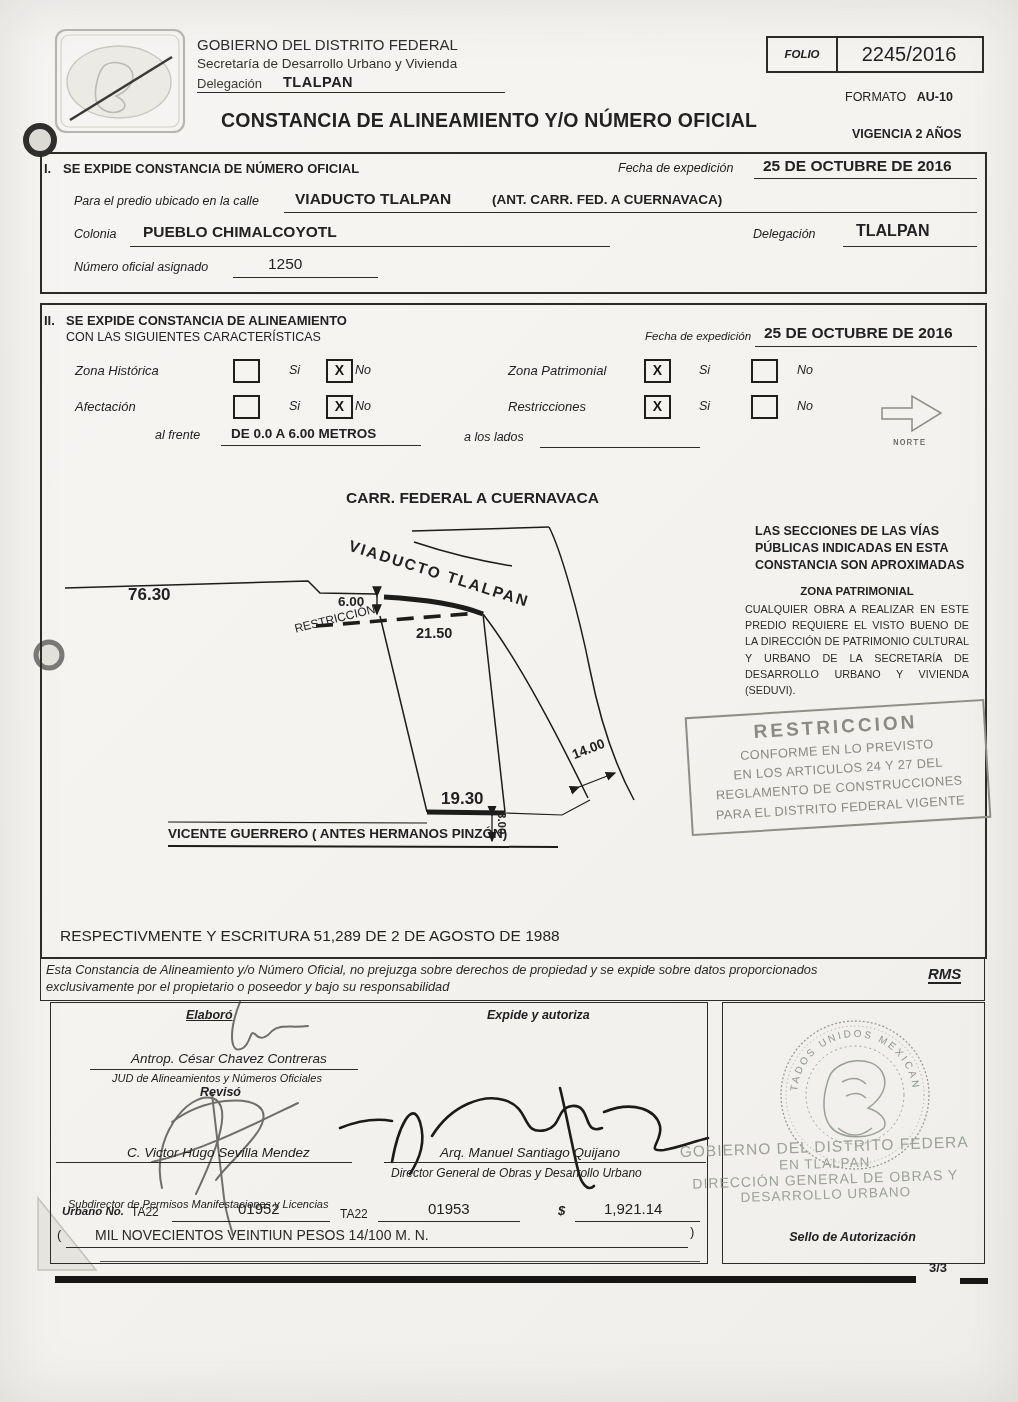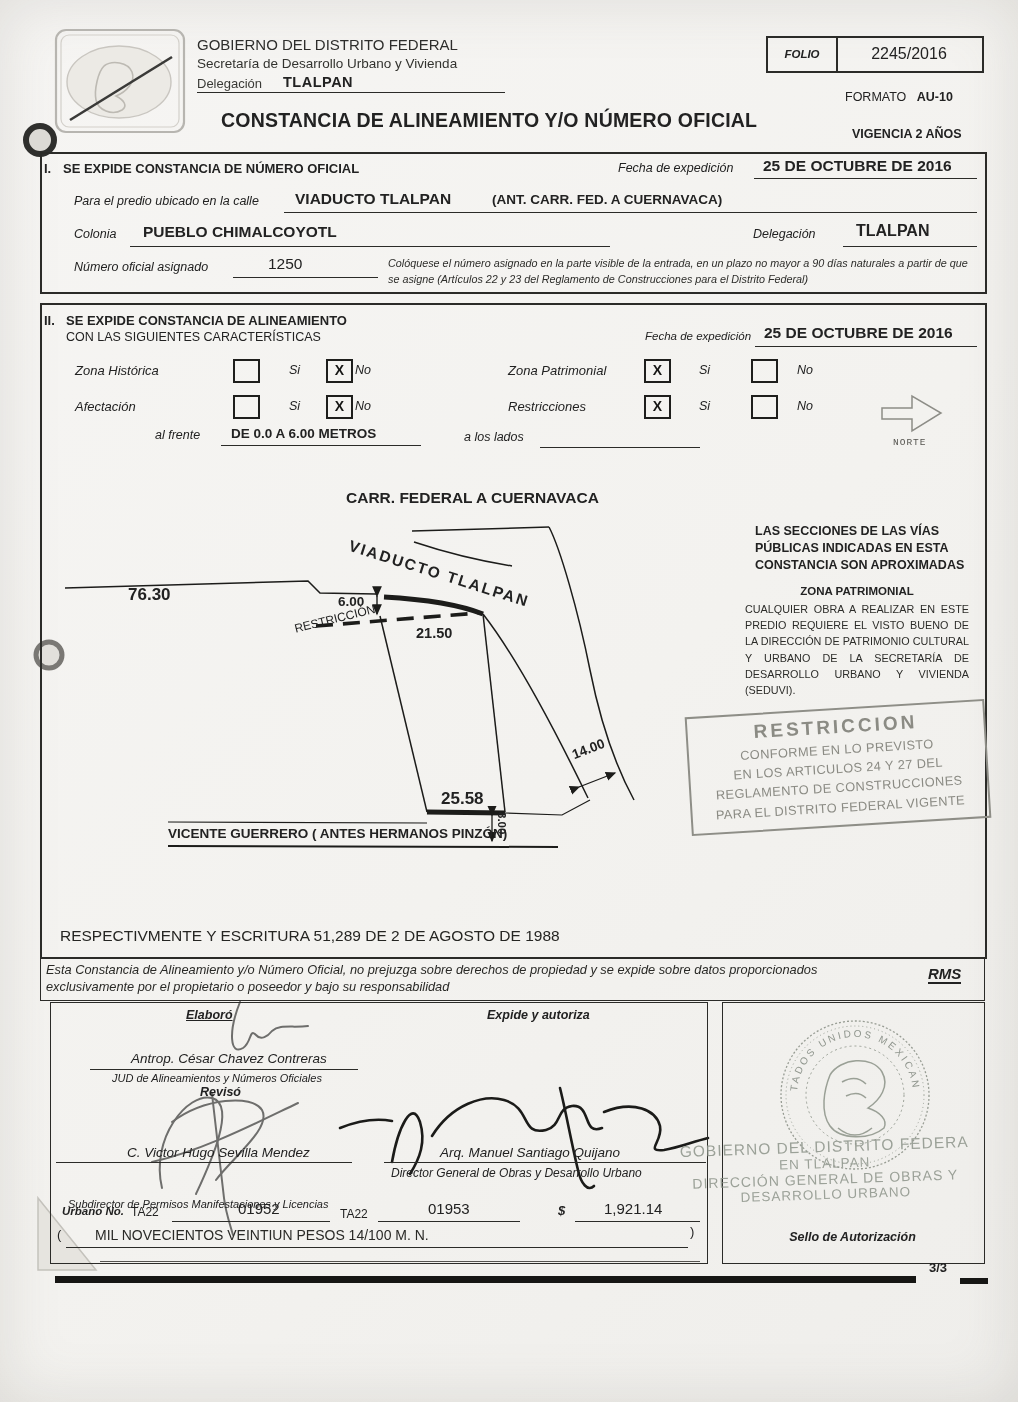--- a/index.html
+++ b/index.html
@@ -118,21 +118,21 @@
   </svg>
 
   <div class="abs" style="left:197px;top:36px;font-size:15px;color:#2e2e2c;">GOBIERNO DEL DISTRITO FEDERAL</div>
   <div class="abs" style="left:197px;top:56px;font-size:13.5px;color:#33332f;">Secretaría de Desarrollo Urbano y Vivienda</div>
   <div class="abs" style="left:197px;top:76px;font-size:13px;color:#3a3a36;">Delegación</div>
   <div class="abs b" style="left:283px;top:74px;font-size:14.5px;letter-spacing:.5px;">TLALPAN</div>
   <div class="rule" style="left:197px;top:92px;width:308px;"></div>
 
   <div class="box" style="left:766px;top:36px;width:214px;height:33px;border-width:2px;">
     <div class="abs it b" style="left:0;top:0;width:68px;height:33px;line-height:33px;text-align:center;font-size:11.5px;border-right:2px solid #2b2b28;">FOLIO</div>
-    <div class="abs" style="left:70px;top:0;width:142px;height:33px;line-height:32px;text-align:center;font-size:16px;">2245/2016</div>
+    <div class="abs" style="left:70px;top:0;width:142px;height:33px;line-height:32px;text-align:center;font-size:20px;">2245/2016</div>
   </div>
 
   <div class="abs" style="left:845px;top:90px;font-size:12.5px;"><span>FORMATO</span>&nbsp;&nbsp;&nbsp;<span class="b">AU-10</span></div>
 
   <div class="abs b" style="left:221px;top:109px;font-size:19.5px;letter-spacing:.2px;">CONSTANCIA DE ALINEAMIENTO Y/O NÚMERO OFICIAL</div>
   <div class="abs b" style="left:852px;top:127px;font-size:12.5px;">VIGENCIA 2 AÑOS</div>
 
   <div class="box" style="left:40px;top:152px;width:943px;height:138px;"></div>
   <div class="abs b" style="left:44px;top:161px;font-size:13px;">I.</div>
   <div class="abs b" style="left:63px;top:161px;font-size:13px;">SE EXPIDE CONSTANCIA DE NÚMERO OFICIAL</div>
@@ -148,21 +148,20 @@
   <div class="abs it" style="left:74px;top:227px;font-size:12.5px;">Colonia</div>
   <div class="abs b" style="left:143px;top:223px;font-size:15.5px;">PUEBLO  CHIMALCOYOTL</div>
   <div class="rule" style="left:130px;top:246px;width:480px;"></div>
   <div class="abs it" style="left:753px;top:227px;font-size:12.5px;">Delegación</div>
   <div class="abs b" style="left:856px;top:222px;font-size:16px;">TLALPAN</div>
   <div class="rule" style="left:843px;top:246px;width:134px;"></div>
 
   <div class="abs it" style="left:74px;top:260px;font-size:12.5px;">Número oficial asignado</div>
   <div class="abs" style="left:268px;top:255px;font-size:15.5px;">1250</div>
   <div class="rule" style="left:233px;top:277px;width:145px;"></div>
-  <div class="abs it wrap" style="left:388px;top:256px;width:592px;font-size:10.8px;line-height:1.45;color:#2d2d2a;">Colóquese el número asignado en la parte visible de la entrada, en un plazo no mayor a 90 días naturales a partir de que se asigne (Artículos 22 y 23 del Reglamento de Construcciones para el Distrito Federal)</div>
 
   <div class="box" style="left:40px;top:303px;width:943px;height:652px;"></div>
   <div class="abs b" style="left:44px;top:313px;font-size:13px;">II.</div>
   <div class="abs b" style="left:66px;top:313px;font-size:13px;">SE EXPIDE CONSTANCIA DE ALINEAMIENTO</div>
   <div class="abs" style="left:66px;top:330px;font-size:12.5px;">CON LAS  SIGUIENTES CARACTERÍSTICAS</div>
   <div class="abs it" style="left:645px;top:330px;font-size:11.5px;">Fecha de expedición</div>
   <div class="abs b" style="left:764px;top:324px;font-size:15.5px;">25 DE OCTUBRE DE 2016</div>
   <div class="rule" style="left:755px;top:346px;width:222px;"></div>
 
   <div class="abs it" style="left:75px;top:363px;font-size:13px;">Zona Histórica</div>
@@ -195,21 +194,21 @@
   <div class="abs it" style="left:464px;top:430px;font-size:12.5px;">a los lados</div>
   <div class="rule" style="left:540px;top:447px;width:160px;"></div>
   <div class="abs" style="left:893px;top:437px;font-size:9.5px;letter-spacing:1px;color:#55544f;font-family:Liberation Mono, monospace;">NORTE</div>
 
   <div class="abs b" style="left:346px;top:489px;font-size:15.5px;">CARR. FEDERAL A CUERNAVACA</div>
   <div class="abs b" style="left:352px;top:537px;font-size:15.5px;letter-spacing:2px;transform:rotate(17.5deg);transform-origin:left top;">VIADUCTO TLALPAN</div>
   <div class="abs b" style="left:128px;top:585px;font-size:17px;">76.30</div>
   <div class="abs b" style="left:338px;top:594px;font-size:13.5px;">6.00</div>
   <div class="abs" style="left:293px;top:622px;font-size:12px;transform:rotate(-14deg);transform-origin:left top;">RESTRICCIÓN</div>
   <div class="abs b" style="left:416px;top:625px;font-size:14.5px;">21.50</div>
-  <div class="abs b" style="left:441px;top:789px;font-size:17px;">25.58</div>
+  <div class="abs b" style="left:441px;top:789px;font-size:17px;">19.30</div>
   <div class="abs b" style="left:508px;top:812px;font-size:11.5px;transform:rotate(90deg);transform-origin:left top;">8.00</div>
   <div class="abs b" style="left:570px;top:748px;font-size:13.5px;transform:rotate(-21deg);transform-origin:left top;">14.00</div>
   <div class="abs b" style="left:168px;top:826px;font-size:13.5px;">VICENTE GUERRERO ( ANTES HERMANOS PINZÓN)</div>
 
   <div class="abs b wrap" style="left:755px;top:523px;width:226px;font-size:12.5px;line-height:1.35;">LAS SECCIONES  DE  LAS VÍAS PÚBLICAS INDICADAS EN ESTA CONSTANCIA SON APROXIMADAS</div>
   <div class="abs b" style="left:745px;top:585px;width:224px;text-align:center;font-size:11.5px;">ZONA PATRIMONIAL</div>
   <div class="abs wrap" style="left:745px;top:601px;width:224px;font-size:10.8px;line-height:1.5;text-align:justify;color:#2c2c29;">CUALQUIER OBRA A REALIZAR EN ESTE PREDIO REQUIERE EL VISTO BUENO DE LA DIRECCIÓN DE PATRIMONIO CULTURAL Y URBANO DE LA SECRETARÍA DE DESARROLLO URBANO Y VIVIENDA (SEDUVI).</div>
 
   <div class="stamp" style="left:688px;top:708px;width:288px;">
     <div class="l0">RESTRICCION</div>

